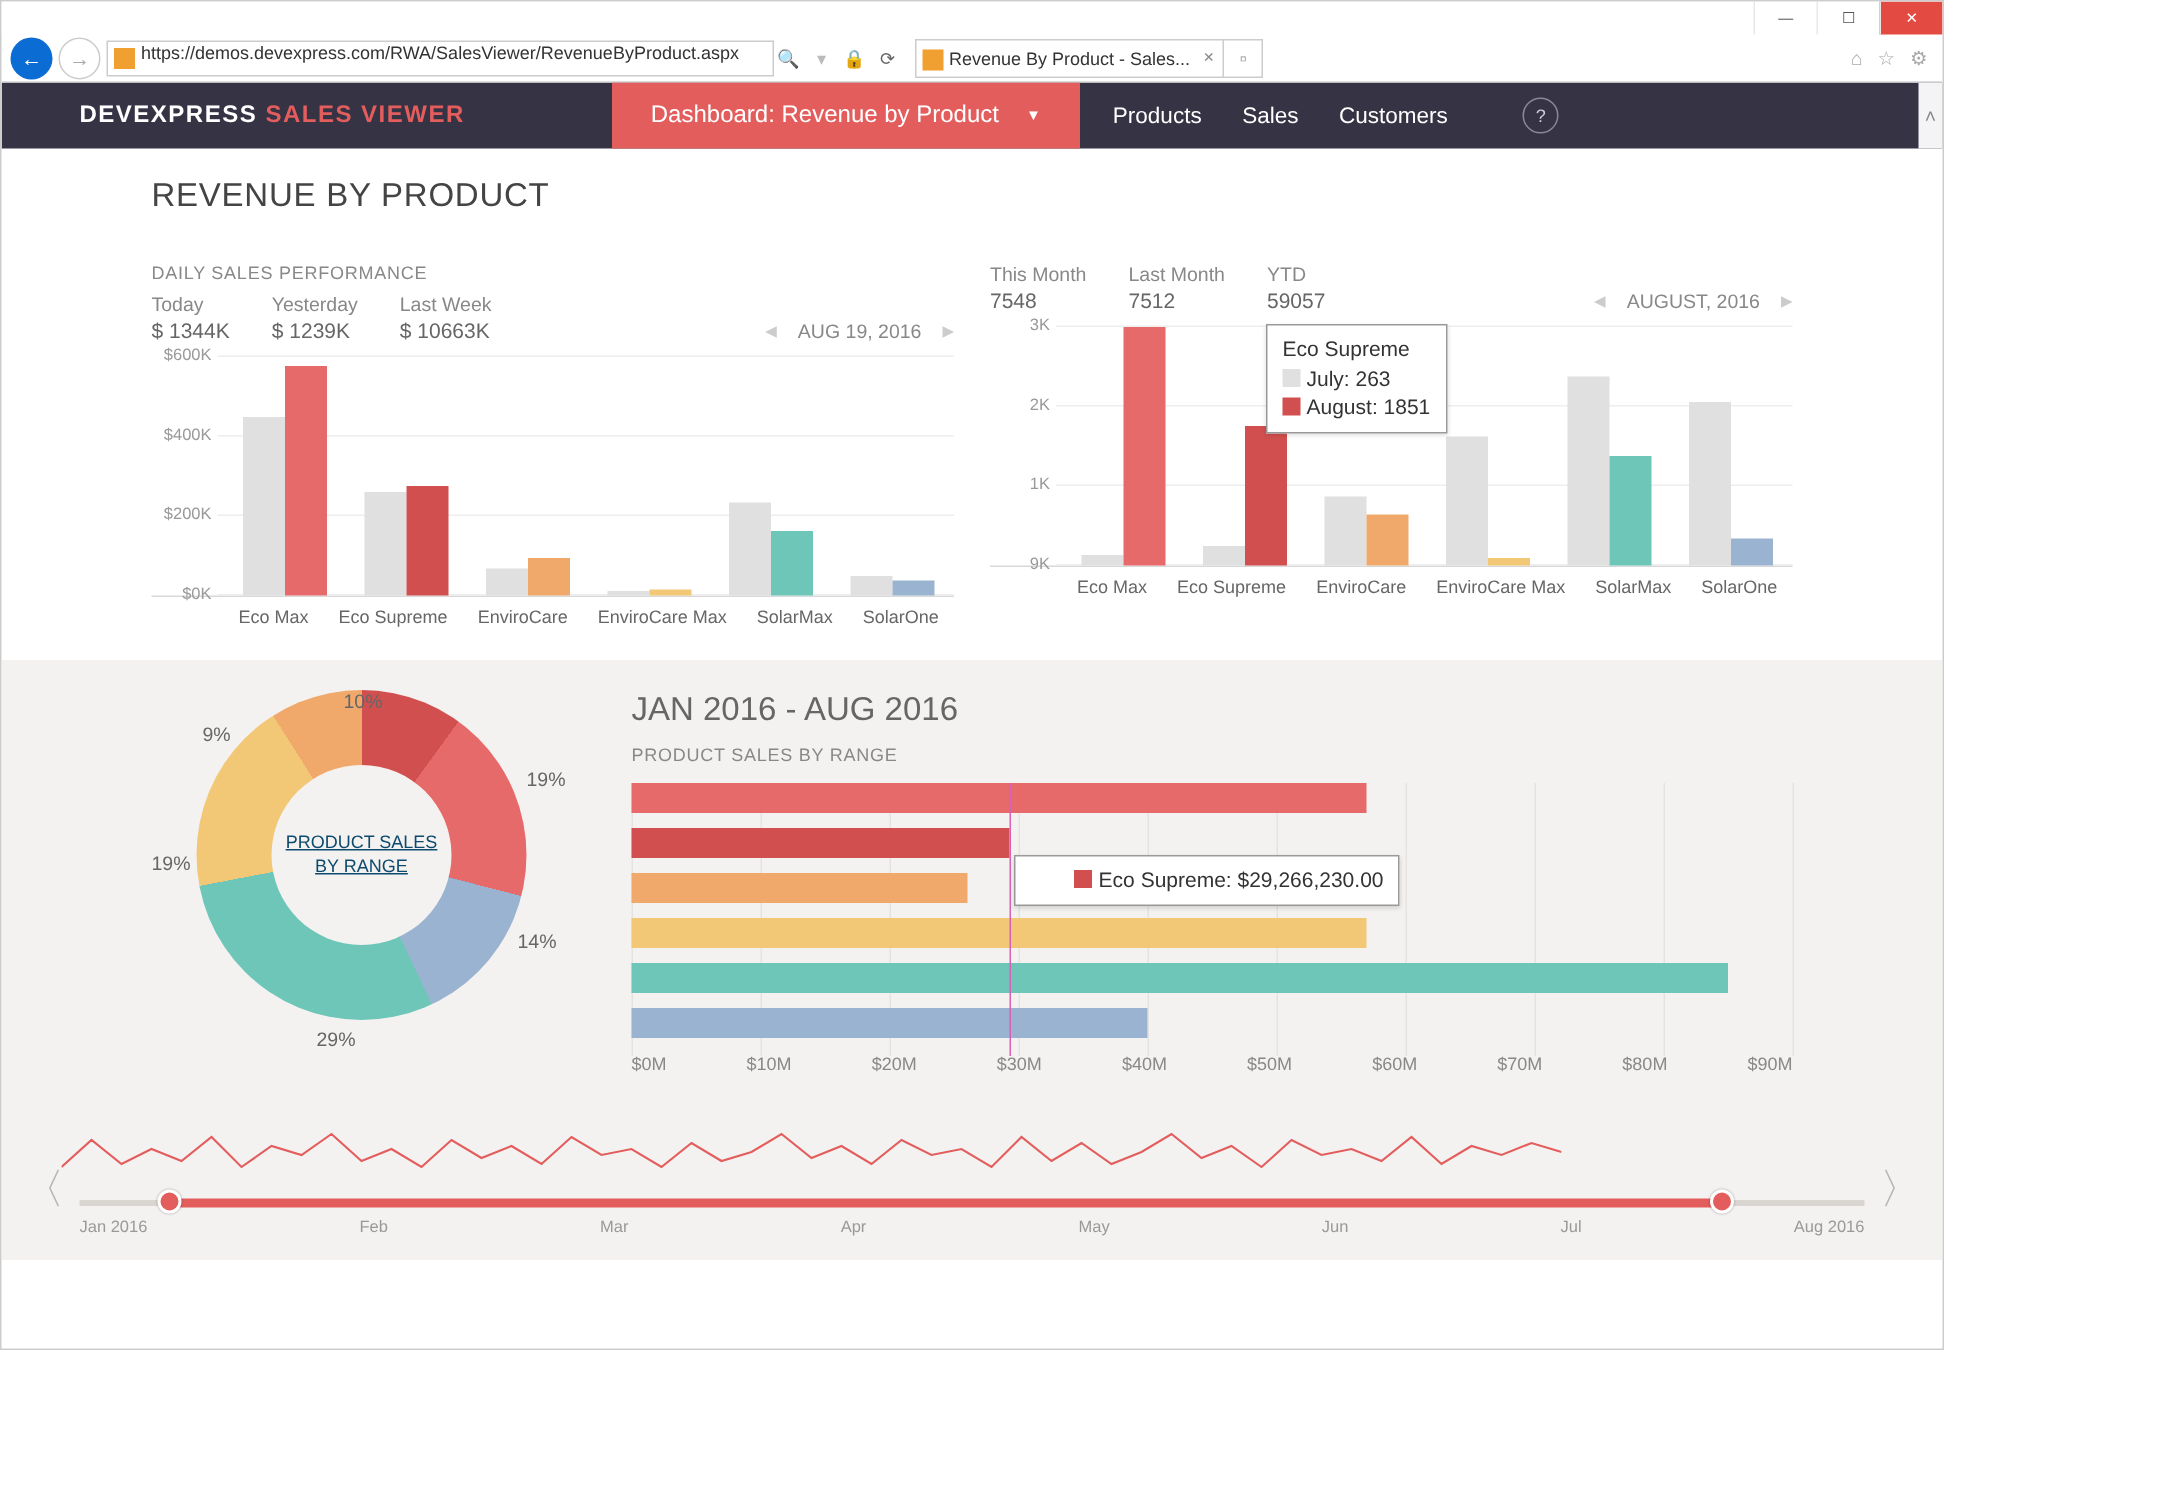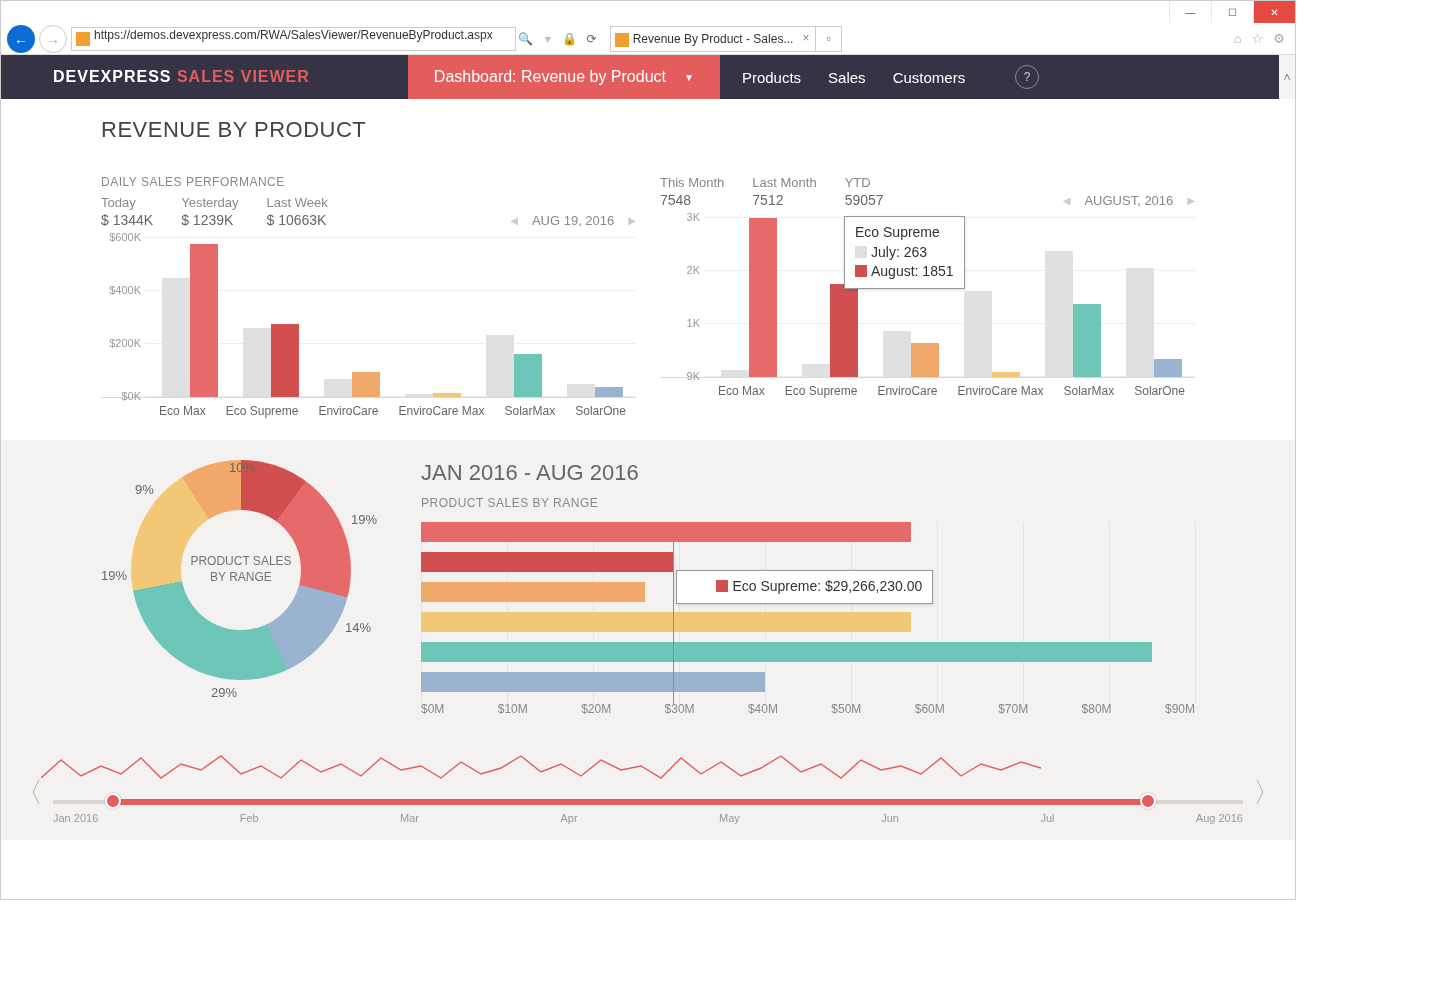--- a/index.html
+++ b/index.html
@@ -71,21 +71,21 @@
 .lowerband { background: #f4f2f0; margin: 22px -100px 0 -100px; padding: 20px 100px 14px 100px; display: flex; gap: 40px; align-items: flex-start; }
 .donutwrap { width: 280px; position: relative; }
 .donut { position: relative; width: 220px; height: 220px; margin: 0 auto; }
 .donut .ring { position: absolute; inset: 0; border-radius: 50%; background: conic-gradient(
   #d24f4f 0 10%,
   #e66a6a 10% 29%,
   #99b3d0 29% 43%,
   #6dc6b8 43% 72%,
   #f2c877 72% 91%,
   #f0a96b 91% 100%); }
-.donut .hole { position: absolute; inset: 50px; background: #f4f2f0; border-radius: 50%; display: flex; align-items: center; justify-content: center; text-align: center; font-size: 12px; color: #737373; line-height: 1.3; }
+.donut .hole { position: absolute; inset: 50px; background: #f4f2f0; border-radius: 50%; display: flex; align-items: center; justify-content: center; text-align: center; font-size: 12px; color: #0c4a6e; line-height: 1.3; text-decoration: underline; }
 .pct { position: absolute; font-size: 13px; color: #666; }
 
 .rangecol { flex: 1; }
 .rangecol .rtitle { font-size: 22px; font-weight: 300; color: #666; }
 .rangecol .rsub { font-size: 12px; color: #888; margin-top: 10px; margin-bottom: 12px; letter-spacing: 0.5px; }
 .hbars { position: relative; }
 .hgrid { position: absolute; inset: 0; }
 .hgrid .vline { position: absolute; top: 0; bottom: 18px; border-left: 1px solid #e6e2df; }
 .hbar { height: 20px; margin-bottom: 10px; position: relative; }
 .hxaxis { display: flex; justify-content: space-between; font-size: 12px; color: #888; margin-top: 4px; }

